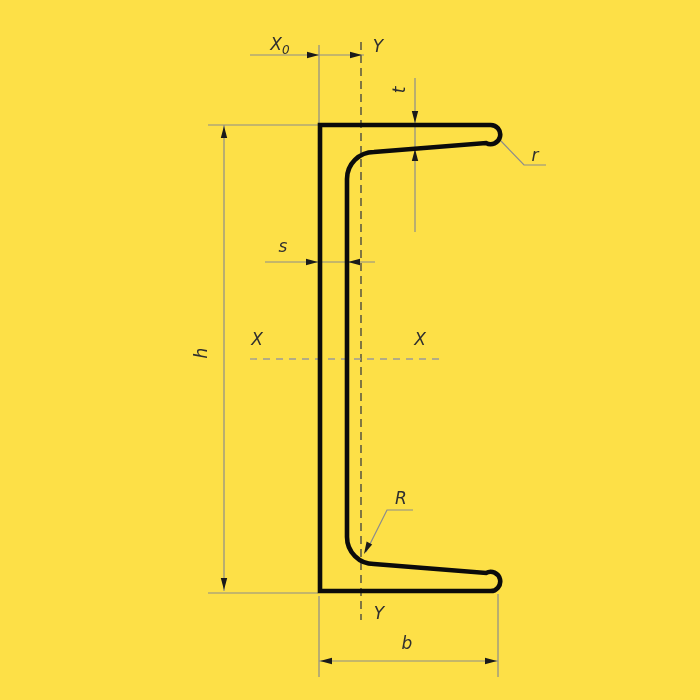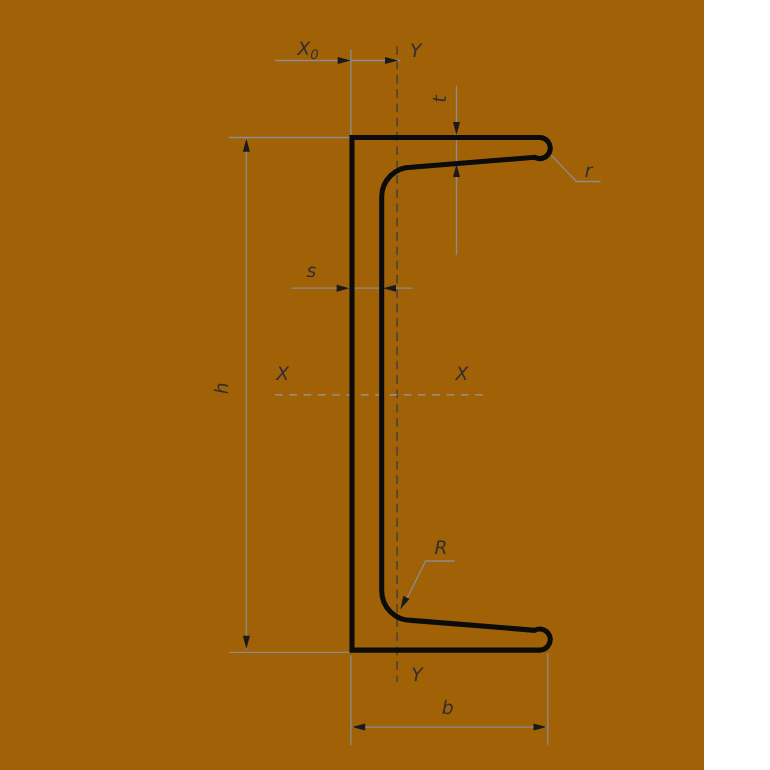--- a/index.html
+++ b/index.html
@@ -3,23 +3,23 @@
 <meta charset="utf-8">
 <style>
   html, body {
     margin: 0;
     padding: 0;
     background: #ffffff;
     font-family: "DejaVu Sans", sans-serif;
   }
   .canvas {
     position: relative;
-    width: 640px;
+    width: 700px;
     height: 700px;
-    background: #a16207;
+    background: #fde047;
     overflow: hidden;
   }
   svg { display: block; }
   .thin-line {
     stroke: #8c8c8c;
     stroke-width: 1.2;
     fill: none;
   }
   .dash-dark {
     stroke: #3f3f3f;

